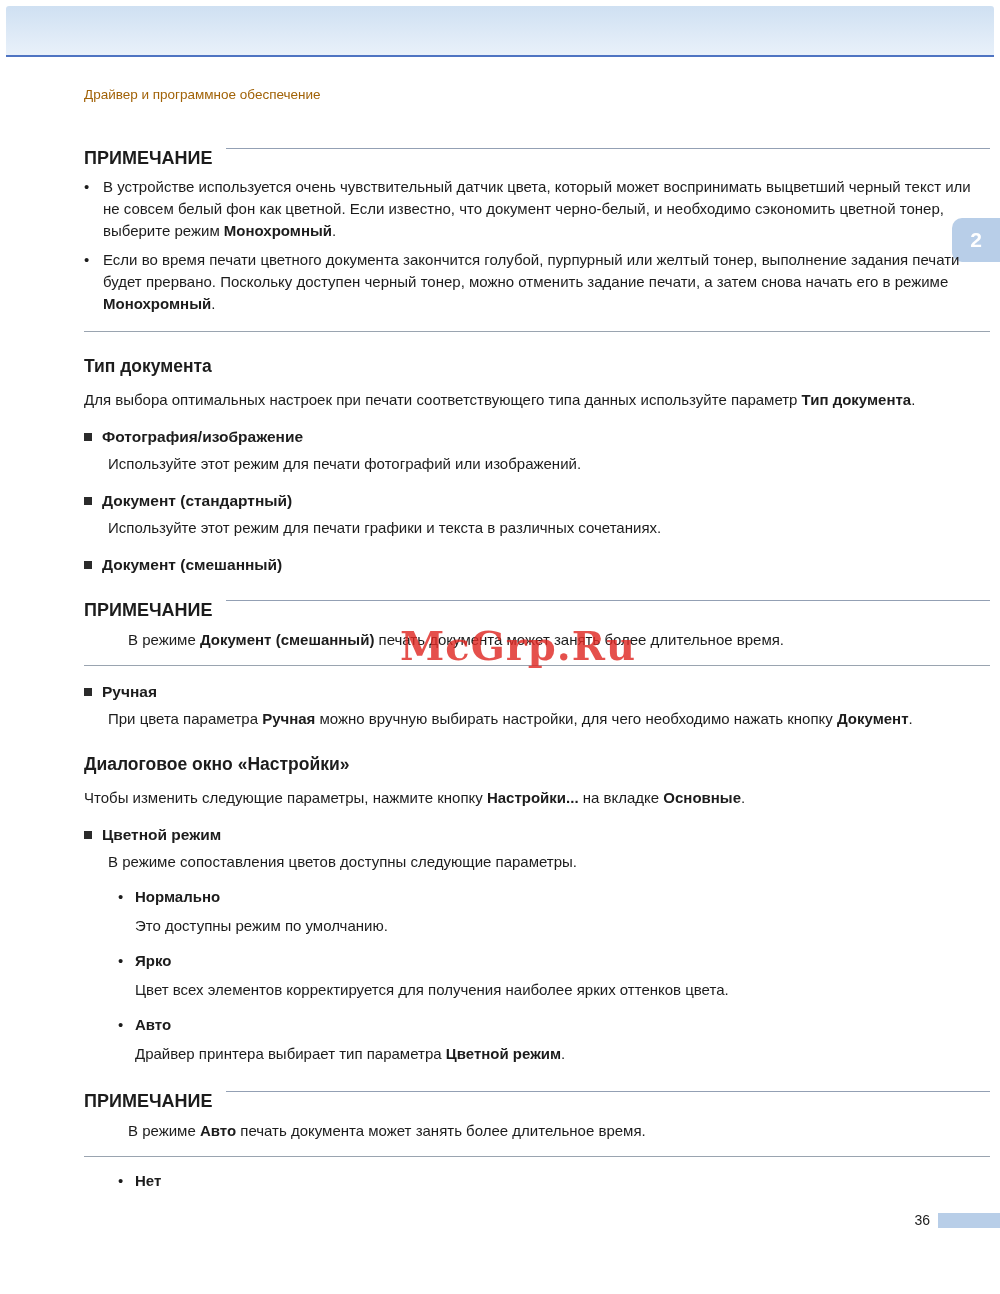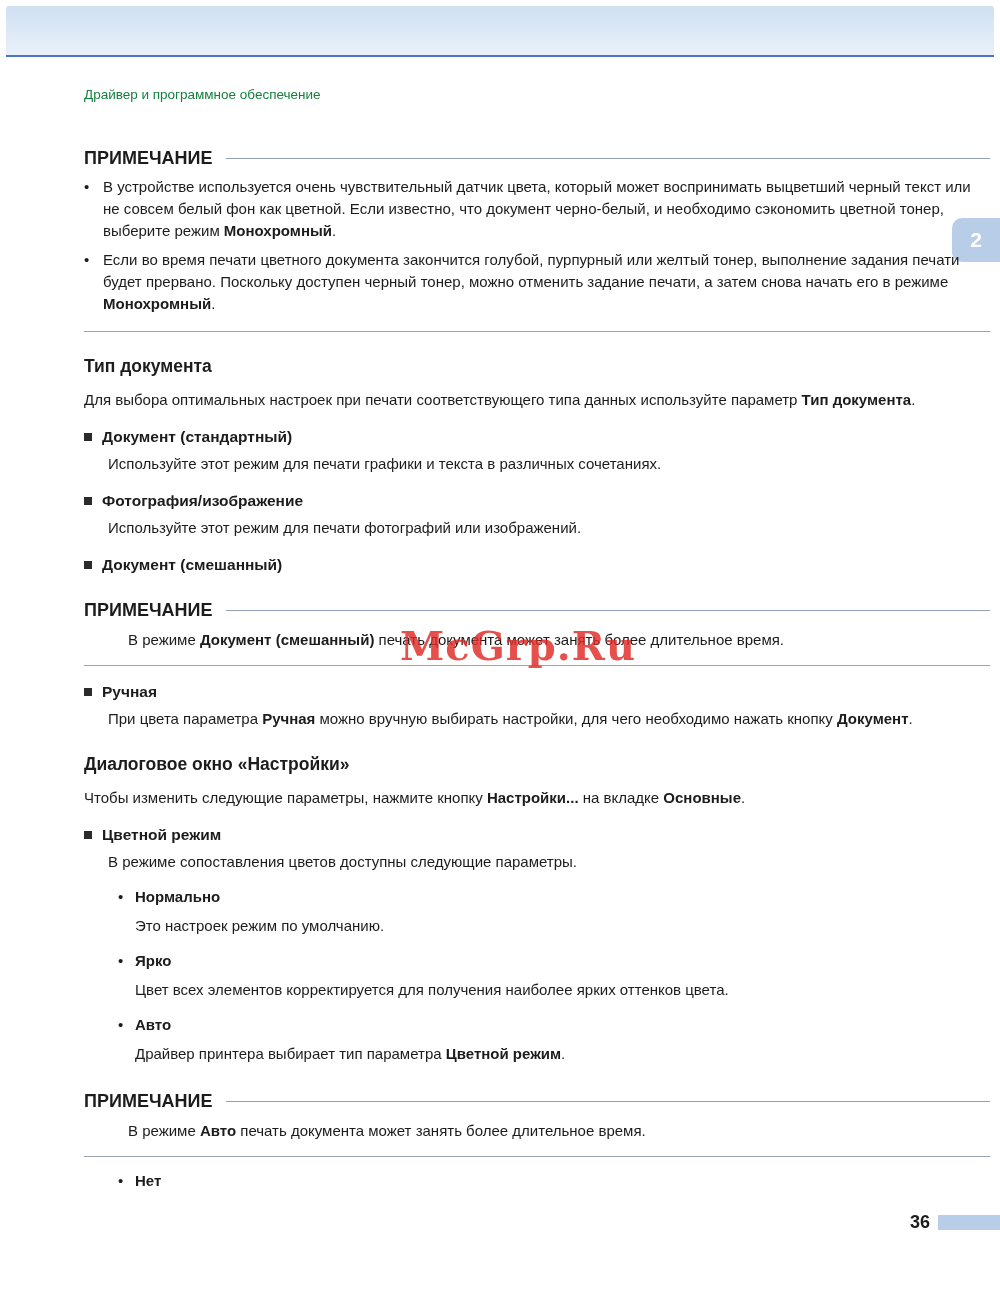--- a/index.html
+++ b/index.html
@@ -22,23 +22,23 @@
     position:absolute; right:0; top:218px; width:48px; height:44px;
     background:#b8cee8; border-radius:10px 0 0 10px;
     display:flex; align-items:center; justify-content:center;
     color:#ffffff; font-weight:bold; font-size:21px;
   }
   .content {
     position:relative;
     padding:87px 10px 0 84px;
   }
   .breadcrumb {
-    font-size:13.5px; color:#15803d;
-  }
-  .note-head { display:flex; align-items:center; gap:14px; }
+    font-size:13.5px; color:#a16207;
+  }
+  .note-head { display:flex; align-items:flex-start; gap:14px; }
   .note-title { font-size:18px; font-weight:bold; white-space:nowrap; }
   .note-line { flex:1; height:1px; background:#93a0b4; }
   .hrule { height:1px; background:#9aa4b0; }
   .body-text { font-size:15px; line-height:22px; }
   .b { font-weight:bold; }
   ul.dot-list { list-style:none; }
   ul.dot-list > li { display:flex; gap:9px; margin-top:7px; }
   ul.dot-list .marker { width:10px; flex:0 0 10px; font-size:15px; line-height:22px; }
   .section-heading { font-size:17.5px; font-weight:bold; }
   .sq-item-title { display:flex; align-items:center; gap:10px; font-size:15.5px; font-weight:bold; }
@@ -51,21 +51,21 @@
   .watermark {
     position:absolute; left:400px; top:622px;
     font-family:"DejaVu Serif", serif; font-weight:bold;
     font-size:40px; color:rgba(223,42,36,0.82);
     letter-spacing:1px; z-index:5; pointer-events:none;
   }
   .footer {
     position:absolute; right:0; top:1212px;
     display:flex; align-items:center; gap:8px;
   }
-  .page-num { font-size:18px; font-weight:bold; }
+  .page-num { font-size:14px; font-weight:normal; }
   .page-bar { width:62px; height:15px; background:#b8cee8; }
   
   .mt-note1 { margin-top:46px; }
   .mt-rule1 { margin-top:16px; }
   .mt-sec  { margin-top:24px; }
   .mt-intro{ margin-top:12px; }
   .mt-item { margin-top:17px; }
   .mt-desc { margin-top:7px; }
   .mt-note { margin-top:26px; }
   .mt-noteb{ margin-top:8px;margin-left:44px; }
@@ -105,31 +105,31 @@
     <div class="hrule mt-rule1"></div>
   </div>
 
   <div class="mt-sec">
     <div class="section-heading">Тип документа</div>
     <div class="body-text mt-intro"><span>Для выбора оптимальных настроек при печати соответствующего типа данных используйте параметр </span><span class="b">Тип документа</span><span>.</span></div>
 
     <div class="mt-item">
       <div class="sq-item-title">
         <span class="sq"></span>
+        <span>Фотография/изображение</span>
+      </div>
+      <div class="body-text indent1 mt-desc"><span>Используйте этот режим для печати фотографий или изображений.</span></div>
+    </div>
+
+    <div class="mt-item">
+      <div class="sq-item-title">
+        <span class="sq"></span>
         <span>Документ (стандартный)</span>
       </div>
       <div class="body-text indent1 mt-desc"><span>Используйте этот режим для печати графики и текста в различных сочетаниях.</span></div>
-    </div>
-
-    <div class="mt-item">
-      <div class="sq-item-title">
-        <span class="sq"></span>
-        <span>Фотография/изображение</span>
-      </div>
-      <div class="body-text indent1 mt-desc"><span>Используйте этот режим для печати фотографий или изображений.</span></div>
     </div>
 
     <div class="mt-item">
       <div class="sq-item-title">
         <span class="sq"></span>
         <span>Документ (смешанный)</span>
       </div>
     </div>
   </div>
 
@@ -159,21 +159,21 @@
         <span class="sq"></span>
         <span>Цветной режим</span>
       </div>
       <div class="body-text indent1 mt-desc"><span>В режиме сопоставления цветов доступны следующие параметры.</span></div>
 
       <div class="opt mt-opt">
         <div class="opt-title">
           <span class="marker">•</span>
           <span>Нормально</span>
         </div>
-        <div class="body-text opt-desc mt-desc"><span>Это настроек режим по умолчанию.</span></div>
+        <div class="body-text opt-desc mt-desc"><span>Это доступны режим по умолчанию.</span></div>
       </div>
 
       <div class="opt mt-opt">
         <div class="opt-title">
           <span class="marker">•</span>
           <span>Ярко</span>
         </div>
         <div class="body-text opt-desc mt-desc"><span>Цвет всех элементов корректируется для получения наиболее ярких оттенков цвета.</span></div>
       </div>
 

